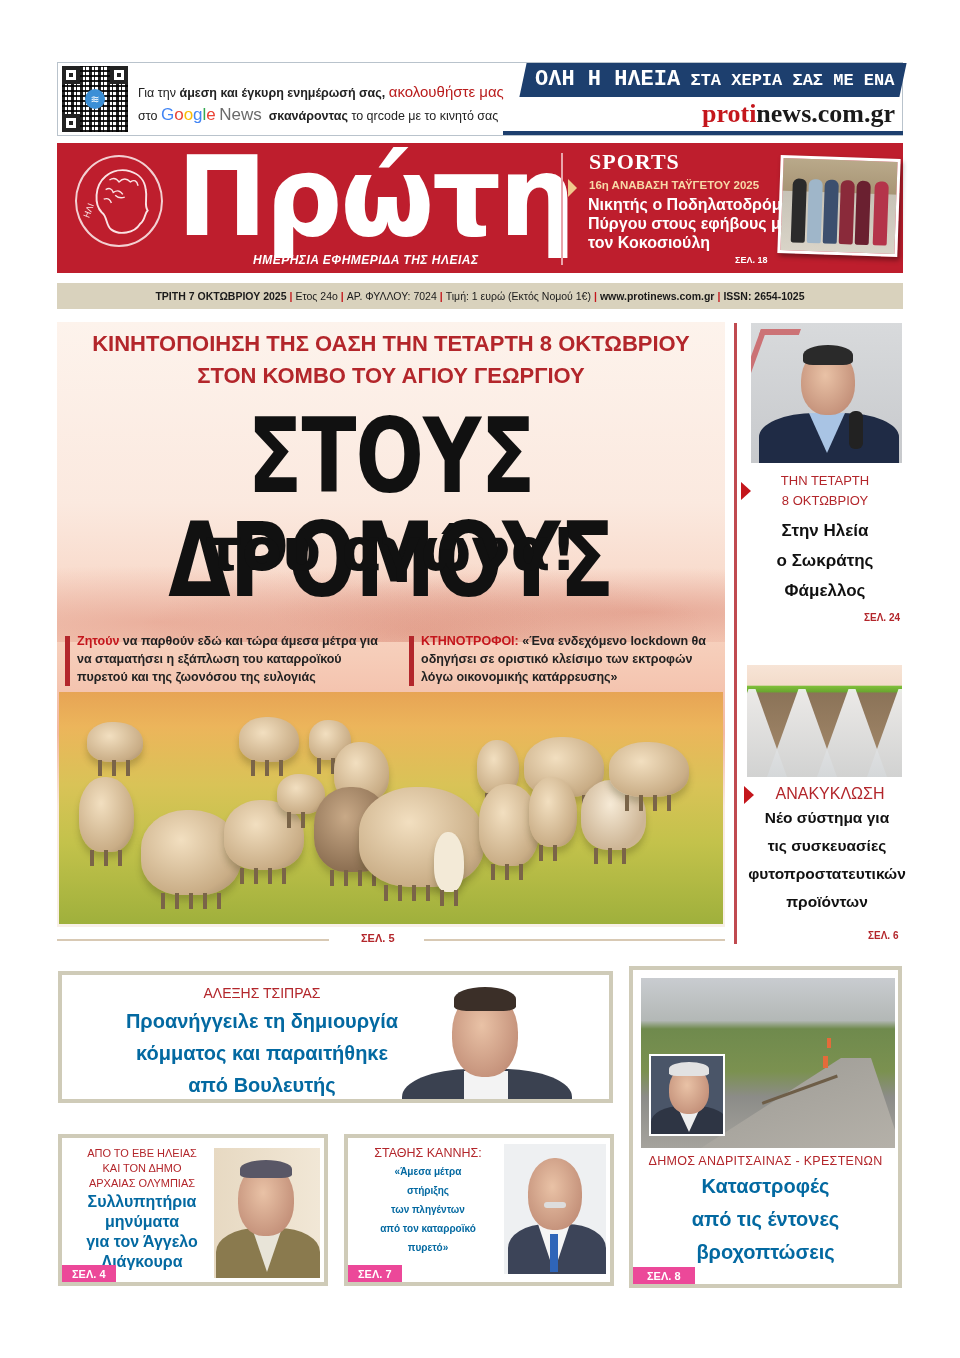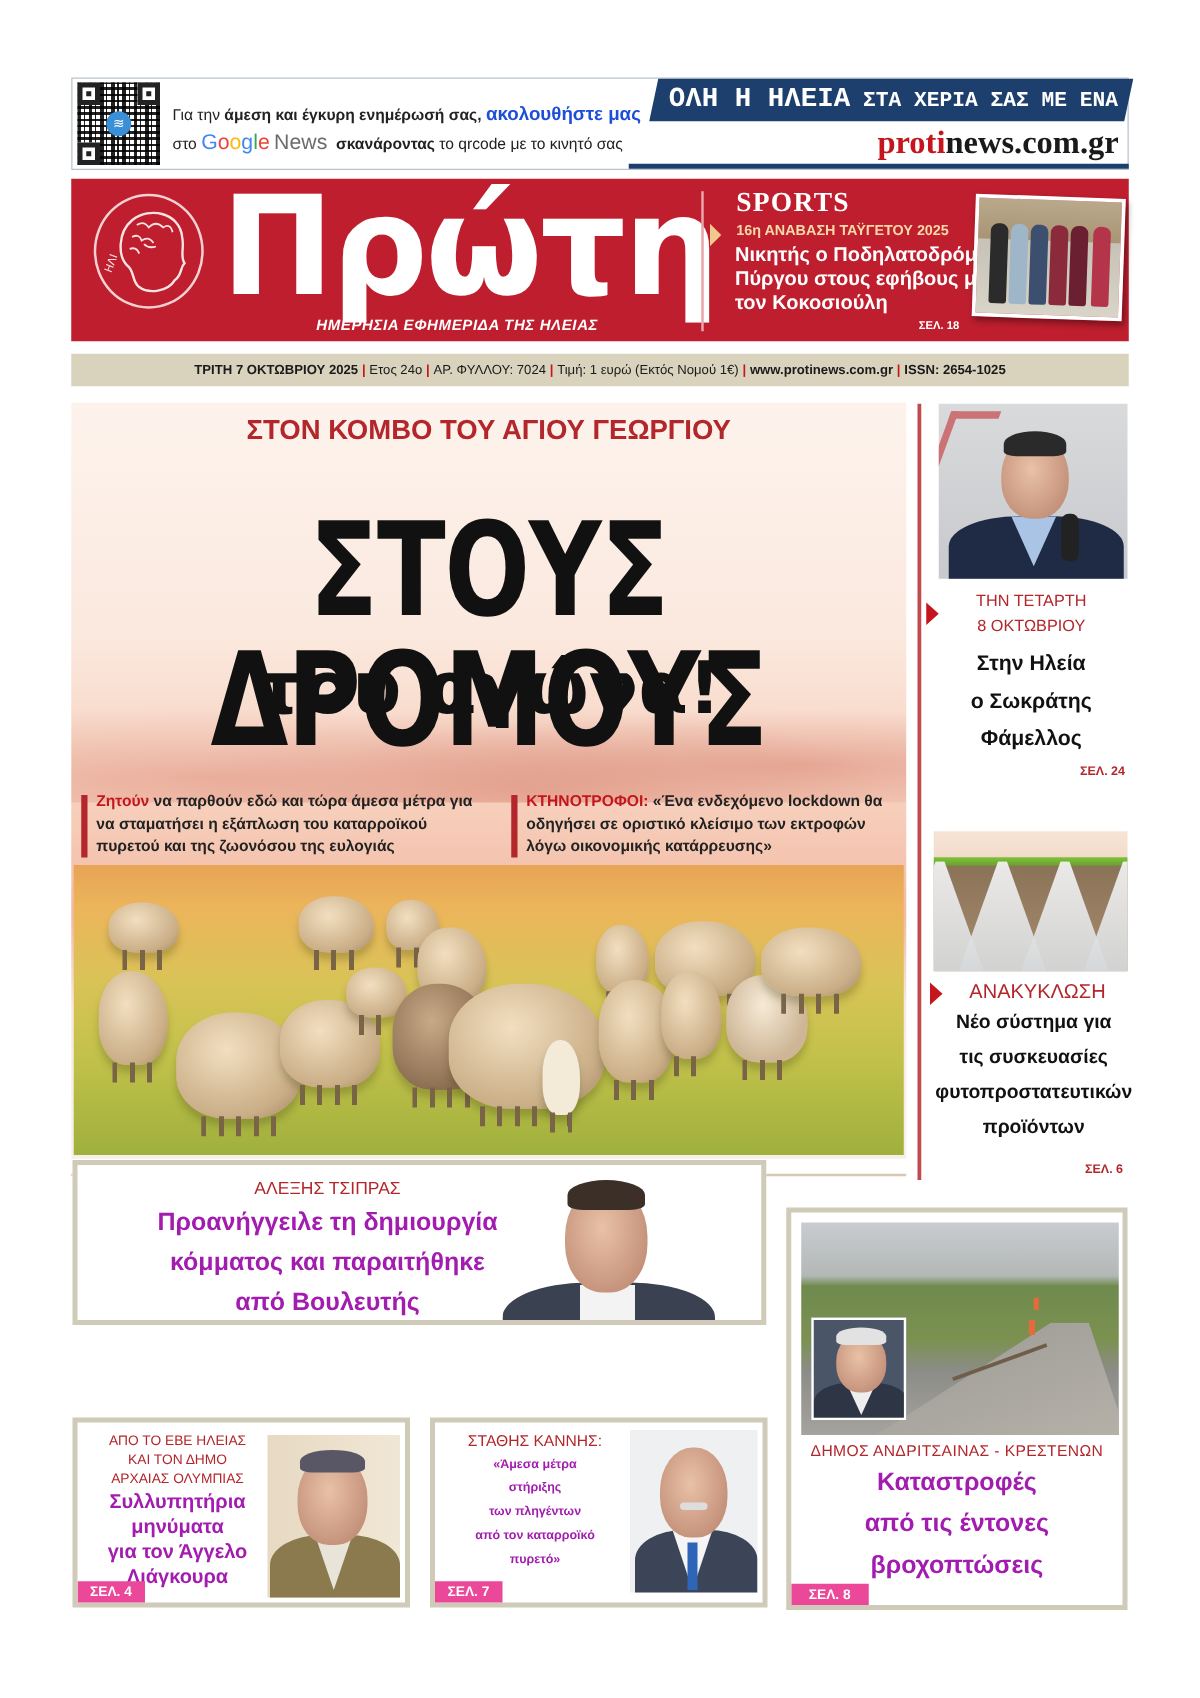--- a/index.html
+++ b/index.html
@@ -11,21 +11,21 @@
   .banner { left: 57px; top: 62px; width: 846px; height: 74px; border: 1px solid #b9c3cc; background: #fff; }
   .qr { left: 4px; top: 3px; width: 66px; height: 66px; background:
         repeating-linear-gradient(90deg,#222 0 3px,#fff 3px 5px,#222 5px 6px,#fff 6px 9px),
         repeating-linear-gradient(0deg,#222 0 2px,#fff 2px 5px);
         background-blend-mode: multiply; }
   .qr .corner { position:absolute; width:18px; height:18px; border:4px solid #222; background:#fff; }
   .qr .corner::after { content:""; position:absolute; left:3px; top:3px; width:4px; height:4px; background:#222; }
   .qr .wifi { position:absolute; left:23px; top:23px; width:20px; height:20px; border-radius:50%; background:#3b8fd6; color:#fff; font-size:11px; text-align:center; line-height:20px; }
   .banner-text { left: 80px; top: 18px; width: 420px; font-size: 12.5px; line-height: 22px; color: #222; font-family: "Liberation Sans Narrow","Liberation Sans", sans-serif; }
   .banner-text b { font-weight: 700; }
-  .banner-text .blue { color: #1d4ed8; font-weight: 700; font-size: 15px; margin-top: 26px; }
+  .banner-text .blue { color: #b91c1c; font-weight: 400; font-size: 15px; margin-top: 26px; }
   .g-blue{color:#4285f4;font-size:17px}.g-red{color:#ea4335;font-size:17px}.g-yel{color:#fbbc05;font-size:17px}.g-grn{color:#34a853;font-size:17px}
   .news-word { color:#6b6b6b; font-size:17px; }
   .promo { left: 445px; top: 0; width: 400px; height: 72px; }
   .promo-top { position:absolute; left: 20px; top: 0; width: 380px; height: 34px; background: #1d3f6e; transform: skewX(-12deg); }
   .promo-top-text { position:absolute; left: 32px; top: 4px; width: 362px; text-align: center; color:#fff; font-weight:700; font-size: 17px; white-space: nowrap; font-family:Liberation Mono, monospace; }
   .promo-top-text .big { font-size: 22px; }
   .promo-url { position:absolute; right: 8px; top: 36px; font-family: "Liberation Serif", serif; font-weight: 700; font-size: 26px; color: #1a1a1a; }
   .promo-url .red { color: #c4161c; }
   .promo-base { position:absolute; left: 0; top: 68px; width: 400px; height: 4px; background:#1d3f6e; }
 
@@ -83,21 +83,21 @@
      background: linear-gradient(180deg,#f7e4d6 0%,#f3dccb 18%,#7fbf3a 19%,#6aa52f 24%,#8b7358 25%,#a88d6e 100%); }
   .row-film { position:absolute; bottom: 0; height: 88px; background: linear-gradient(180deg,#f4f4f4,#d5d8da); clip-path: polygon(45% 0, 55% 0, 100% 100%, 0 100%); opacity: 0.92; }
   .r-arrow { width: 0; height: 0; border-top: 9px solid transparent; border-bottom: 9px solid transparent; border-left: 10px solid #c4161c; }
   .r-kicker { width: 160px; text-align: center; color: #b3262b; font-size: 13px; line-height: 20px; font-family: "Liberation Sans Narrow","Liberation Sans",sans-serif; }
   .r-headline { width: 160px; text-align: center; font-size: 17px; line-height: 30px; font-weight: 700; color: #111; font-family: "Liberation Sans Narrow","Liberation Sans",sans-serif; }
   .r-page { font-size: 10px; font-weight: 700; color: #b3262b; font-family: "Liberation Sans Narrow","Liberation Sans",sans-serif; }
 
   
   .box { border: 4px solid #cfcbb8; background: #fff; overflow: hidden; }
   .box-kicker { position:absolute; text-align: center; color: #b3262b; font-family: "Liberation Sans Narrow","Liberation Sans",sans-serif; }
-  .box-headline { position:absolute; text-align: center; font-weight: 700; color: #a21caf; font-family: "Liberation Sans Narrow","Liberation Sans",sans-serif; }
+  .box-headline { position:absolute; text-align: center; font-weight: 700; color: #0369a1; font-family: "Liberation Sans Narrow","Liberation Sans",sans-serif; }
   .page-badge { position:absolute; left: 0; background: #ec4899; color: #fff; font-weight: 700; font-size: 11px; line-height: 19px; height: 19px; padding: 0 10px; font-family: "Liberation Sans Narrow","Liberation Sans",sans-serif; }
   .portrait { position:absolute; overflow:hidden; }
   .head { position:absolute; border-radius: 48% 48% 45% 45%; background: radial-gradient(ellipse at 45% 40%, #e9c2a6, #c4917a 75%); }
   .hair { position:absolute; border-radius: 50% 50% 20% 20%; }
   .suit { position:absolute; border-radius: 40% 40% 0 0; }
   .shirt { position:absolute; clip-path: polygon(50% 100%, 0 0, 100% 0); }
 </style>
 </head>
 <body>
 
@@ -163,20 +163,21 @@
   </div>
 </div>
 
 <div class="abs info-strip">
   <b>ΤΡΙΤΗ 7 ΟΚΤΩΒΡΙΟΥ 2025</b><span class="sep">|</span><span>Ετος 24ο</span><span class="sep">|</span><span>ΑΡ. ΦΥΛΛΟΥ: 7024</span><span class="sep">|</span><span>Τιμή: 1 ευρώ (Εκτός Νομού 1€)</span><span class="sep">|</span><b>www.protinews.com.gr</b><span class="sep">|</span><b>ISSN: 2654-1025</b>
 </div>
 
 <div class="abs lead">
   <div class="abs lead-fog"></div>
   <div class="abs lead-kicker">
+    <div>ΚΙΝΗΤΟΠΟΙΗΣΗ ΤΗΣ ΟΑΣΗ ΤΗΝ ΤΕΤΑΡΤΗ 8 ΟΚΤΩΒΡΙΟΥ</div>
     <div>ΣΤΟΝ ΚΟΜΒΟ ΤΟΥ ΑΓΙΟΥ ΓΕΩΡΓΙΟΥ</div>
   </div>
   <div class="abs lead-title">ΣΤΟΥΣ ΔΡΟΜΟΥΣ</div>
   <div class="abs lead-sub">του αγώνα!</div>
   <div class="abs lead-deck deck-left">
     <span class="red">Ζητούν</span><span> να παρθούν εδώ και τώρα άμεσα μέτρα για να σταματήσει η εξάπλωση του καταρροϊκού πυρετού και της ζωονόσου της ευλογιάς</span>
   </div>
   <div class="abs lead-deck deck-right">
     <span class="red">ΚΤΗΝΟΤΡΟΦΟΙ:</span><span> «Ένα ενδεχόμενο lockdown θα οδηγήσει σε οριστικό κλείσιμο των εκτροφών λόγω οικονομικής κατάρρευσης»</span>
   </div>
@@ -237,21 +238,21 @@
 <div class="abs r-arrow" style="left:744px;top:786px"></div>
 <div class="abs r-kicker" style="left:750px;top:784px;font-size:16px">ΑΝΑΚΥΚΛΩΣΗ</div>
 <div class="abs r-headline" style="left:747px;top:804px;font-size:15.5px;line-height:28px">
   <div>Νέο σύστημα για</div>
   <div>τις συσκευασίες</div>
   <div>φυτοπροστατευτικών</div>
   <div>προϊόντων</div>
 </div>
 <div class="abs r-page" style="left:868px;top:930px">ΣΕΛ. 6</div>
 
-<div class="abs box" style="left:58px;top:928px;width:555px;height:132px">
+<div class="abs box" style="left:58px;top:971px;width:555px;height:132px">
   <div class="box-kicker" style="left:0;top:10px;width:400px;font-size:14px">ΑΛΕΞΗΣ ΤΣΙΠΡΑΣ</div>
   <div class="box-headline" style="left:0;top:30px;width:400px;font-size:20px;line-height:32px">
     <div>Προανήγγειλε τη δημιουργία</div>
     <div>κόμματος και παραιτήθηκε</div>
     <div>από Βουλευτής</div>
   </div>
   <div class="portrait" style="left:340px;top:6px;width:170px;height:146px">
     <div class="suit" style="left:0;top:88px;width:170px;height:70px;background:#3a4150"></div>
     <div class="shirt" style="left:62px;top:90px;width:44px;height:50px;background:#f3f3f3;clip-path:none"></div>
     <div class="head" style="left:50px;top:10px;width:66px;height:86px"></div>

